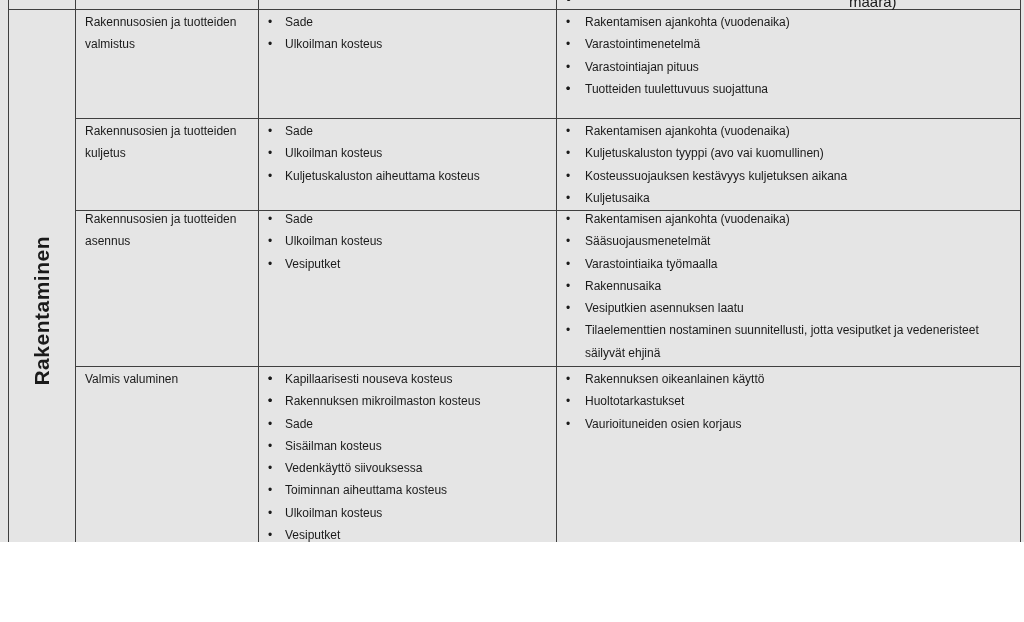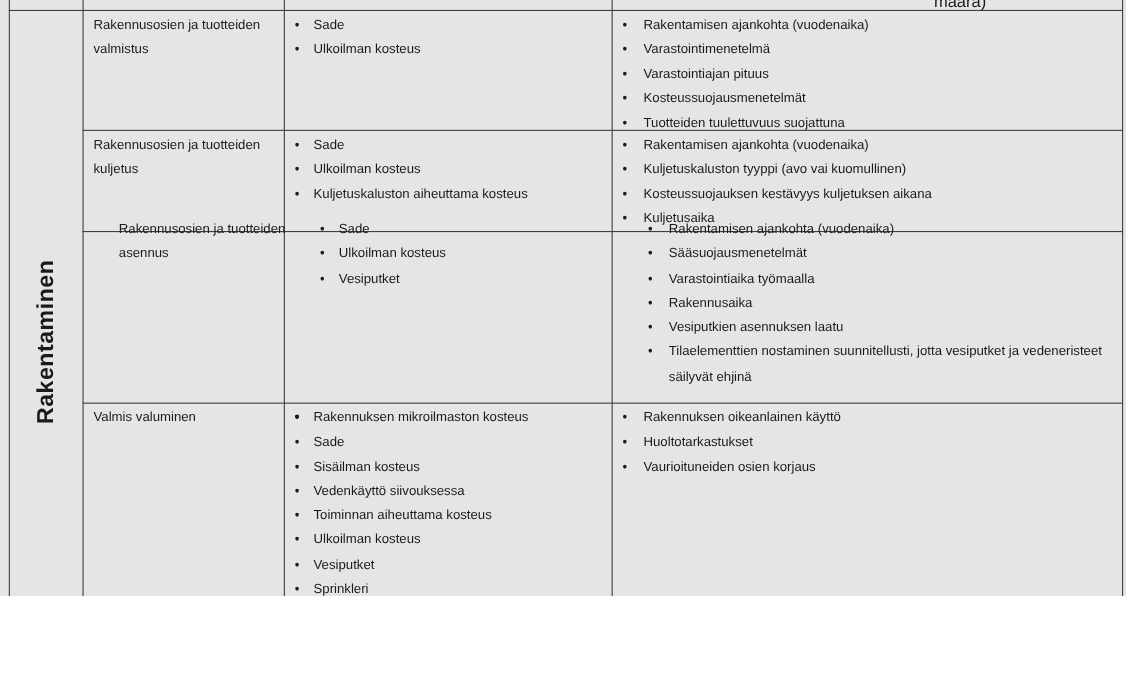--- a/index.html
+++ b/index.html
@@ -17,21 +17,21 @@
   .hline.full { left: 8px; width: 1013px; top: 9px; }
   .hline.row { left: 75px; width: 946px; }
   .bottom-bar { position: absolute; left: 0; top: 612px; width: 1024px; height: 4px; background: #7b7b7b; }
 
   .cell { position: absolute; font-size: 12px; line-height: 22.3px; }
   .phase-cell { left: 85px; width: 168px; }
   .sources-cell { left: 258px; width: 297px; }
   .measures-cell { left: 556px; width: 464px; }
   .r0 { top: 11px; }
   .r1 { top: 120px; }
-  .r2 { top: 197px; margin-left: 23px; }
+  .r2 { top: 208px; }
   .r3 { top: 368px; }
 
   ul.blist { list-style: none; margin: 0; padding: 0; }
   ul.blist li { position: relative; padding-left: 27px; }
   .measures-cell ul.blist li { padding-left: 29px; }
   .bullet { position: absolute; left: 10px; top: 0; }
 
   .section-cell {
     position: absolute; left: 9px; top: 10px; width: 66px; height: 601px;
     display: flex; align-items: center; justify-content: center;
@@ -79,21 +79,21 @@
     <ul class="blist">
       <li><span class="bullet">•</span><span>Sade</span></li>
       <li><span class="bullet">•</span><span>Ulkoilman kosteus</span></li>
     </ul>
   </div>
   <div class="cell measures-cell r0">
     <ul class="blist">
       <li><span class="bullet">•</span><span>Rakentamisen ajankohta (vuodenaika)</span></li>
       <li><span class="bullet">•</span><span>Varastointimenetelmä</span></li>
       <li><span class="bullet">•</span><span>Varastointiajan pituus</span></li>
-      <li><span class="bullet">•</span><span>Kosteussuojausmenetelmät</span></li>
+      <li><span class="bullet">•</span></li>
       <li><span class="bullet">•</span><span>Tuotteiden tuulettuvuus suojattuna</span></li>
     </ul>
   </div>
 
   <div class="cell phase-cell r1">
     <span>Rakennusosien ja tuotteiden kuljetus</span>
   </div>
   <div class="cell sources-cell r1">
     <ul class="blist">
       <li><span class="bullet">•</span><span>Sade</span></li>
@@ -130,21 +130,21 @@
       <li><span class="bullet">•</span><span>Tilaelementtien nostaminen suunnitellusti, jotta vesiputket ja vedeneristeet säilyvät ehjinä</span></li>
     </ul>
   </div>
 
   <div class="cell phase-cell r3">
     <span>Valmis valuminen</span>
   </div>
   <div class="cell sources-cell r3">
     <ul class="blist">
       <li><span class="bullet">•</span></li>
-      <li><span class="bullet">•</span></li>
+      <li><span class="bullet">•</span><span>Kapillaarisesti nouseva kosteus</span></li>
       <li><span class="bullet">•</span></li>
       <li><span class="bullet">•</span><span>Rakennuksen mikroilmaston kosteus</span></li>
       <li><span class="bullet">•</span><span>Sade</span></li>
       <li><span class="bullet">•</span><span>Sisäilman kosteus</span></li>
       <li><span class="bullet">•</span><span>Vedenkäyttö siivouksessa</span></li>
       <li><span class="bullet">•</span><span>Toiminnan aiheuttama kosteus</span></li>
       <li><span class="bullet">•</span><span>Ulkoilman kosteus</span></li>
       <li><span class="bullet">•</span><span>Vesiputket</span></li>
       <li><span class="bullet">•</span><span>Sprinkleri</span></li>
     </ul>

